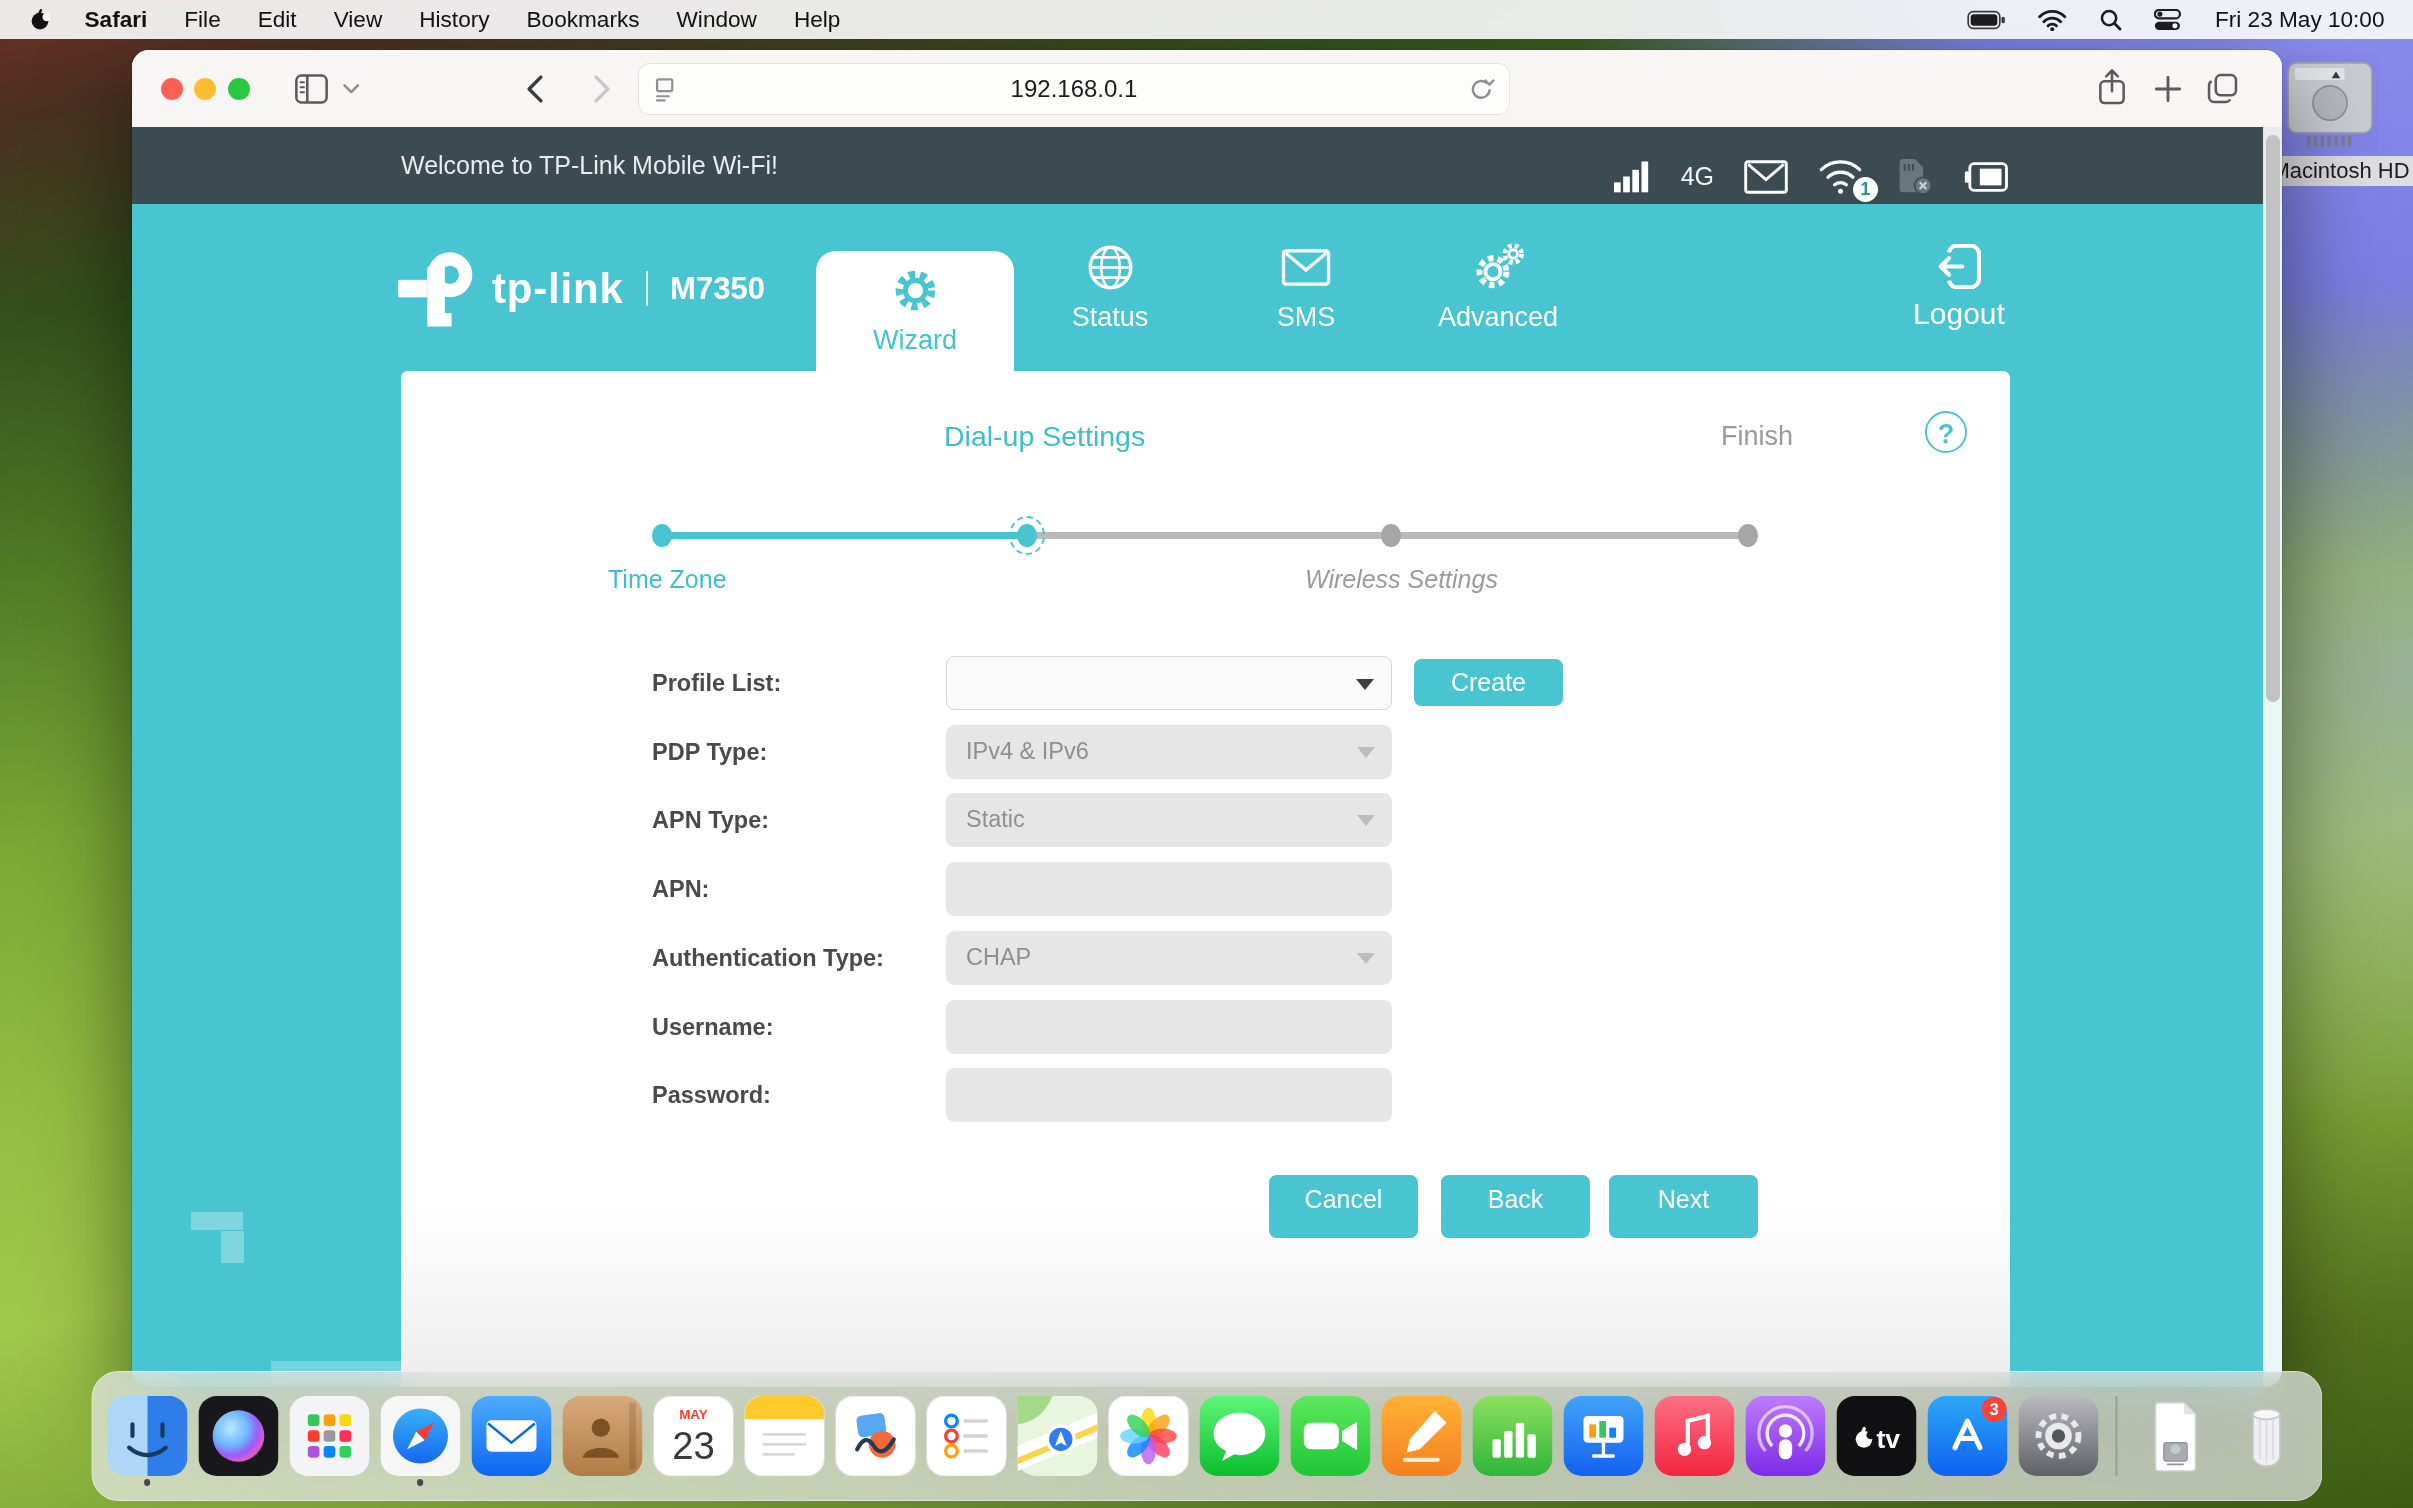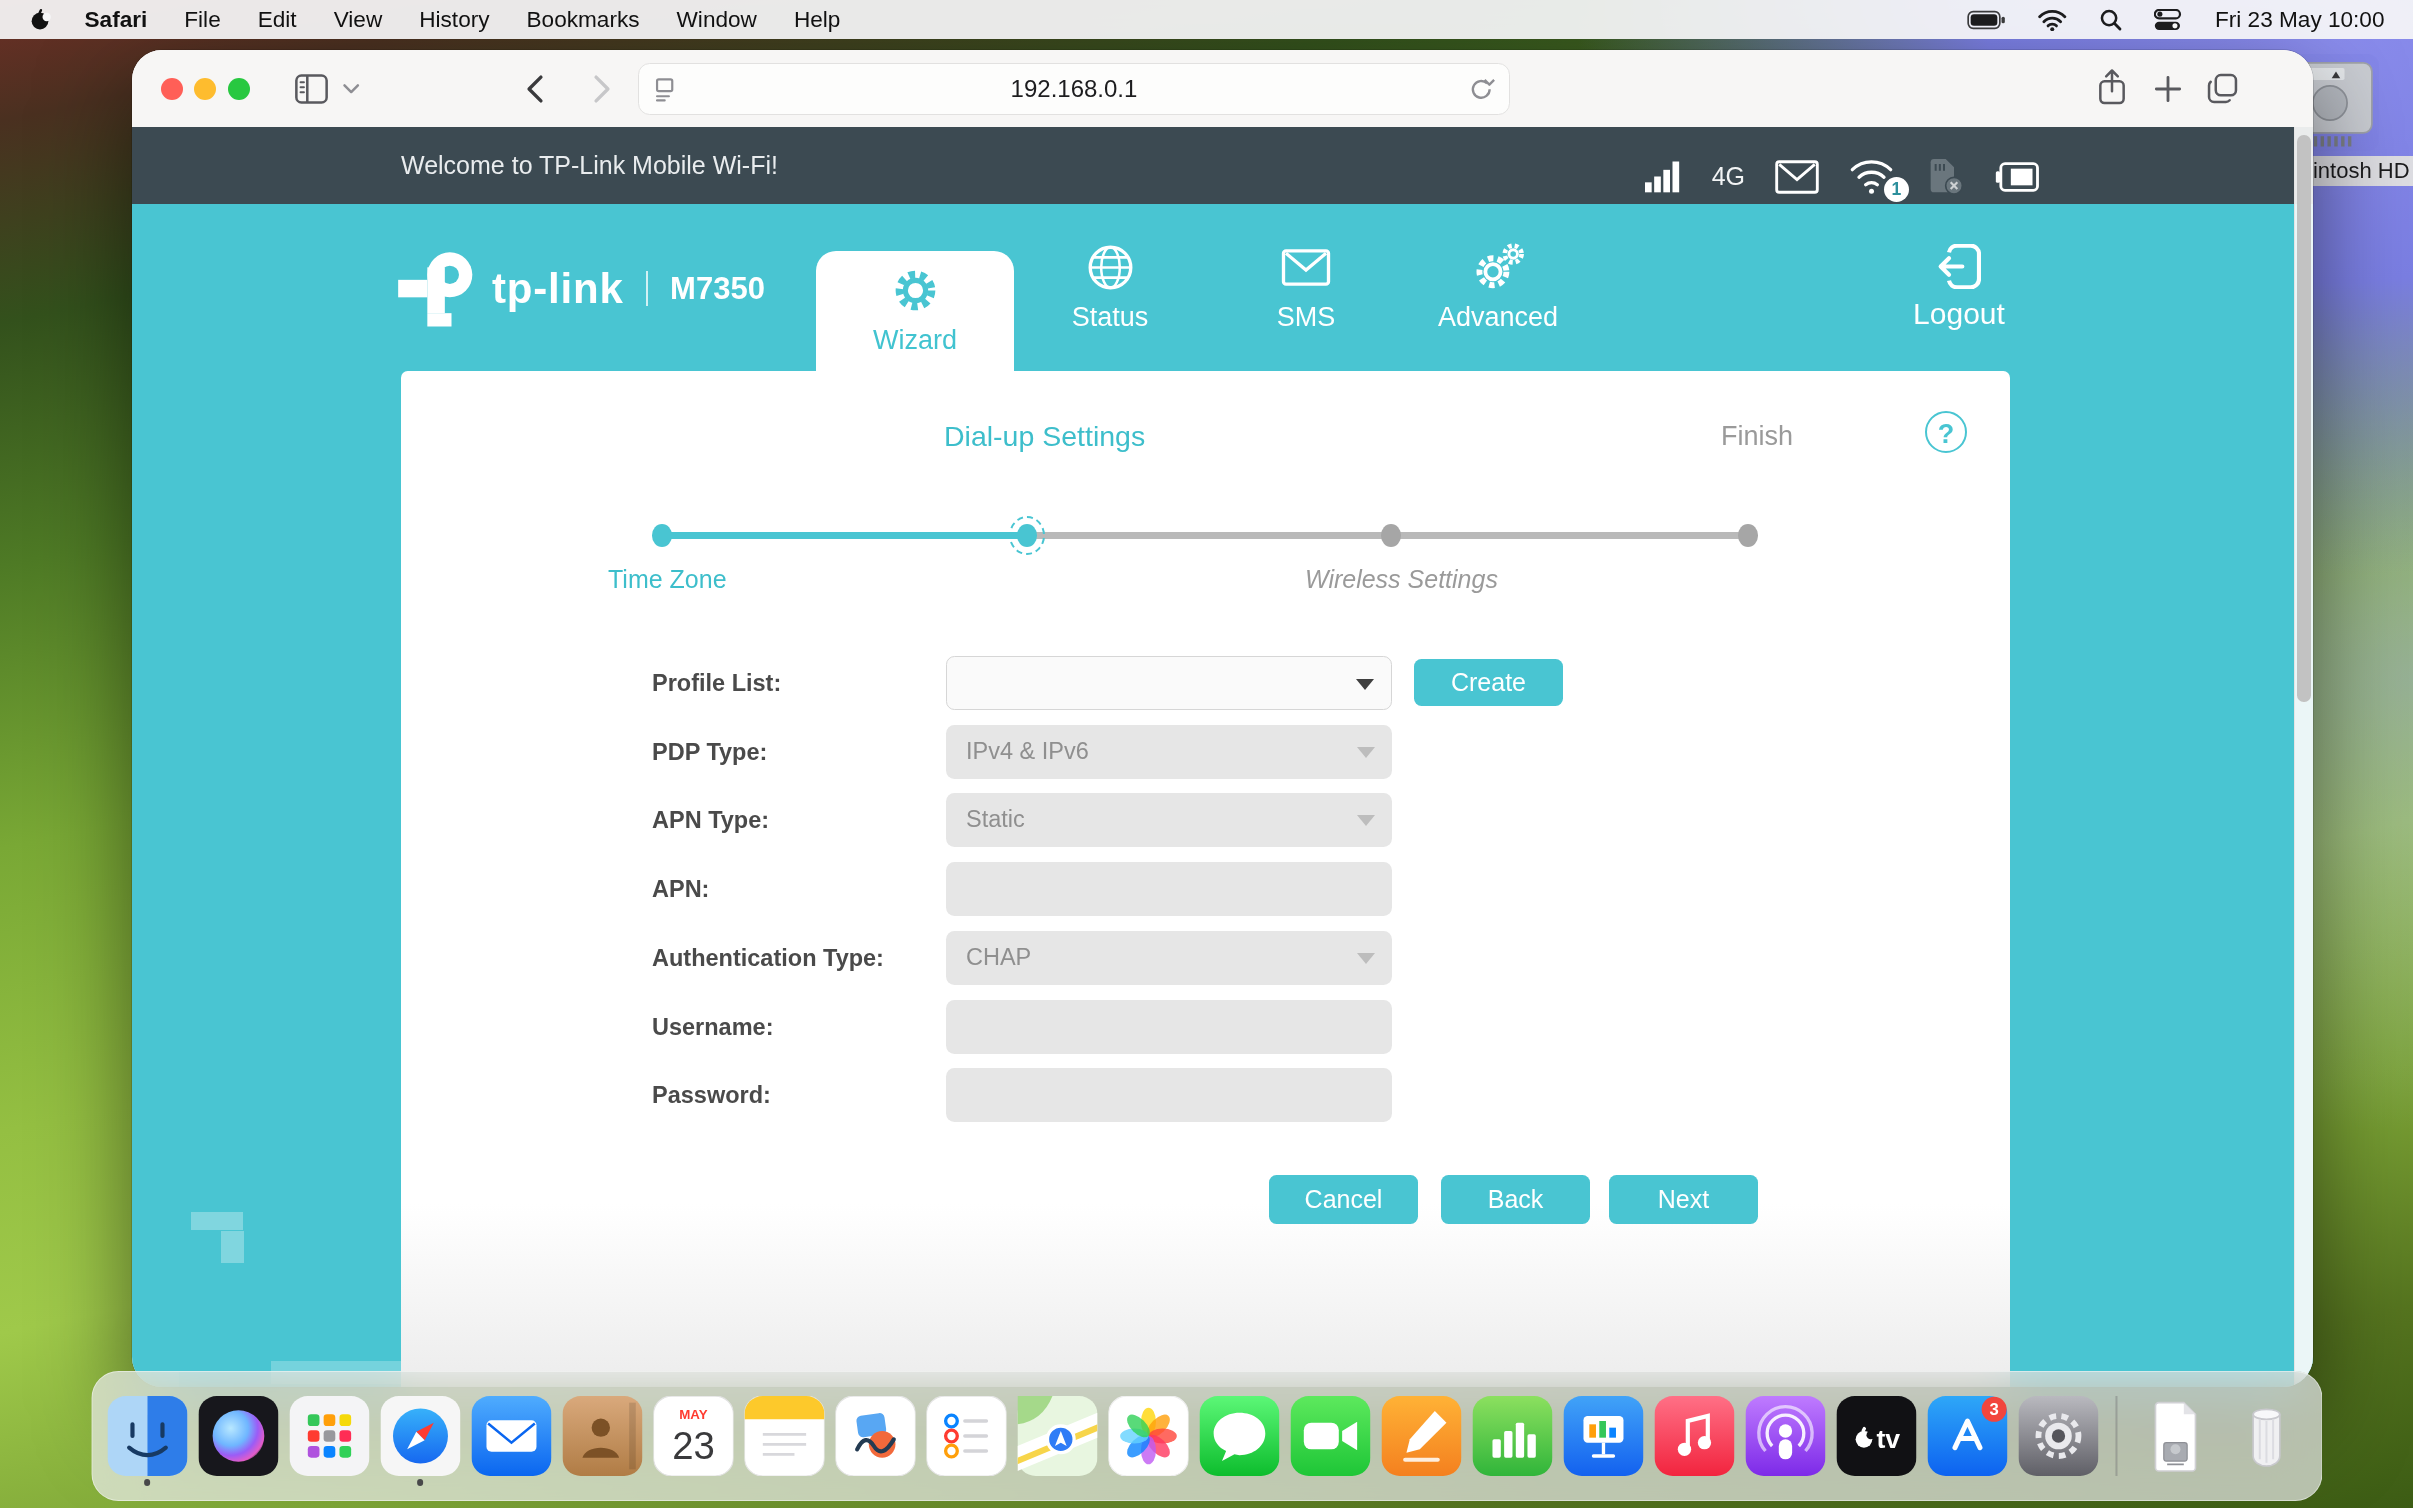--- a/index.html
+++ b/index.html
@@ -18,22 +18,22 @@
   .menubar .apple{width:22px;height:25px;margin-right:34px;}
   .mb-right{margin-left:auto;display:flex;align-items:center;gap:32px;}
   .mb-right svg{display:block;}
   .mb-clock{font-size:22.6px;white-space:nowrap;}
   
   .machd{position:absolute;left:2263px;top:54px;width:134px;text-align:center;z-index:5;}
   .machd .disk{width:94px;height:94px;margin:0 auto;background:rgba(125,130,230,.35);border-radius:11.7px;padding:1.7px;}
   .machd .disk-label{display:inline-block;margin-top:5px;background:#dddde2;border-radius:5px;
     padding:1.7px 8.4px;font-size:22px;color:#1c1c1e;white-space:nowrap;}
   
-  .window{position:absolute;left:132px;top:50px;width:2150px;height:1337px;border-radius:30px;
-    overflow:hidden;background:#fff;box-shadow:0 38px 92px rgba(0,0,0,.5), 0 0 0 0.8px rgba(0,0,0,.15);z-index:10;padding-left:31px;}
+  .window{position:absolute;left:132px;top:50px;width:2150px;height:1337px;border-radius:17px;
+    overflow:hidden;background:#fff;box-shadow:0 38px 92px rgba(0,0,0,.5), 0 0 0 0.8px rgba(0,0,0,.15);z-index:10;}
   .toolbar{position:absolute;left:0;top:0;right:0;height:77px;background:#f7f6f5;border-bottom:0.8px solid #d9d8d7;}
   .tl{position:absolute;top:28px;width:22px;height:22px;border-radius:50%;}
   .tl.red{left:28.5px;background:#ff5f57;}
   .tl.yellow{left:62px;background:#febc2e;}
   .tl.green{left:96px;background:#28c840;}
   .tb-ic{position:absolute;color:#59595e;}
   .urlbar{position:absolute;left:506px;top:13.4px;width:870px;height:50px;background:#fdfdfc;
     border:0.8px solid #e2e1e0;border-radius:11.7px;display:flex;align-items:center;justify-content:center;}
   .urlbar .url-text{font-size:24px;color:#1d1d1f;}
   .urlbar .u-ic{position:absolute;color:#8e8e93;}
@@ -80,21 +80,21 @@
   .frow{position:absolute;left:251px;height:54px;}
   .frow .flabel{position:absolute;left:0;top:0;width:277px;line-height:54px;
     font-size:23.5px;font-weight:bold;color:#4a4a4a;}
   .field{position:absolute;left:294px;top:0;width:446px;height:54px;border-radius:8.4px;box-sizing:border-box;
     font-size:23.5px;line-height:52px;padding:0 20px;color:#8f8f8f;}
   .field.enabled{background:#fafafa;border:0.8px solid #d6d6d6;color:#444;}
   .field.disabled{background:#e6e6e6;}
   .arrow{position:absolute;right:17px;top:22px;width:0;height:0;border-left:9.2px solid transparent;
     border-right:9.2px solid transparent;border-top:11.7px solid #bdbdbd;}
   .field.enabled .arrow{border-top-color:#3f3f3f;}
-  .btn{position:absolute;height:49px;border-radius:7.5px;background:#49c5d2;color:#fff;
+  .btn{position:absolute;height:63px;border-radius:7.5px;background:#49c5d2;color:#fff;
     font-size:25px;text-align:center;line-height:49px;font-family:"Liberation Sans",sans-serif;}
   .create-btn{left:762px;top:2.5px;width:149px;height:47px;line-height:47px;position:absolute;}
   
   .deco{position:absolute;background:rgba(255,255,255,.3);}
   
   .sb-track{position:absolute;right:0;top:0;width:18.4px;bottom:0;background:rgba(250,250,250,.92);border-left:0.8px solid #e4e4e4;}
   .sb-thumb{position:absolute;right:2.5px;top:8.4px;width:13.4px;height:567px;border-radius:6.7px;background:#c2c2c2;}
   
   .dock{position:absolute;left:50%;transform:translateX(-50%);bottom:6.7px;height:104px;
     background:rgba(240,240,244,.68);border:1.3px solid rgba(255,255,255,.45);border-radius:27px;

